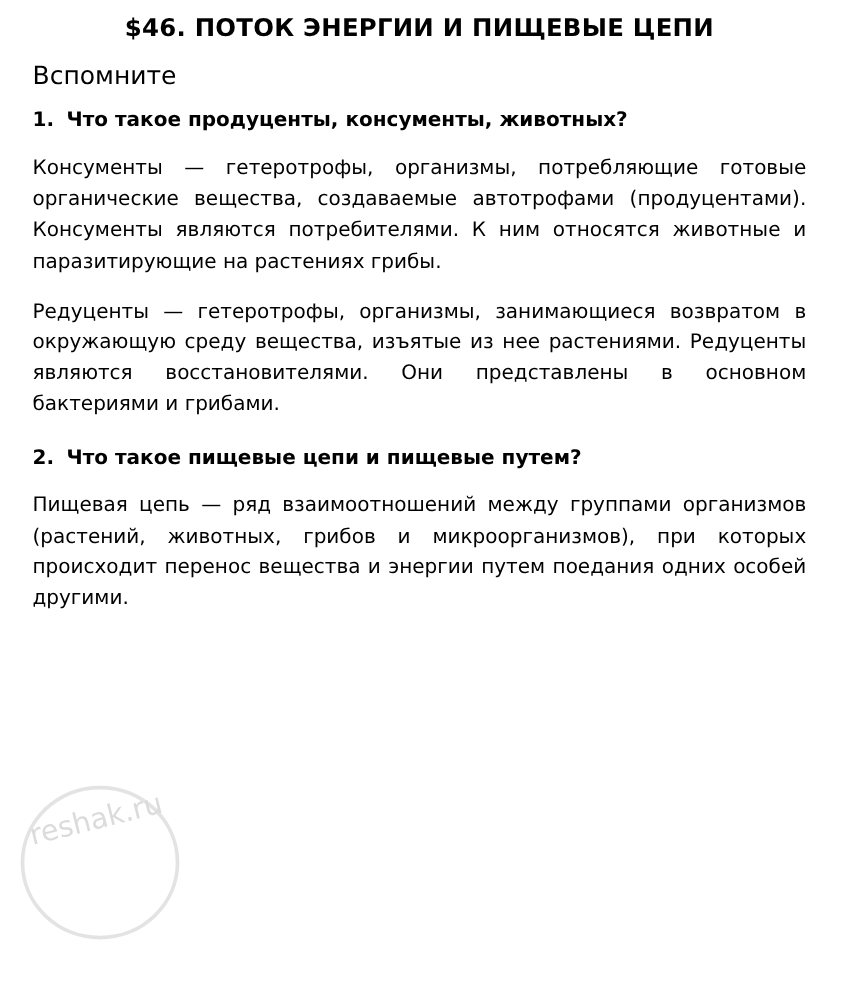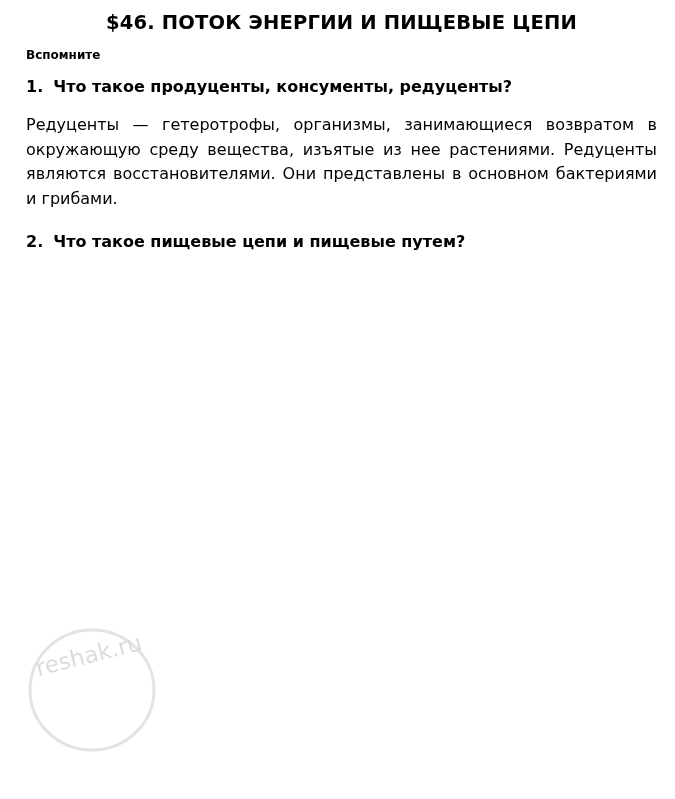--- a/index.html
+++ b/index.html
@@ -13,34 +13,33 @@
     font-family: "DejaVu Sans", sans-serif;
     color: #000000;
     overflow: hidden;
     position: relative;
   }
   .page {
     position: relative;
     width: 659px;
     height: 799px;
     box-sizing: border-box;
-    padding: 8px 14px 0 14px;
-    margin-left: 12px;
+    padding: 8px 14px 0 26px;
   }
   .doc-title {
     text-align: center;
     font-weight: bold;
     font-size: 19.5px;
     letter-spacing: 0.2px;
     margin: 4px 0 14px 0;
     line-height: 1.15;
   }
   .heading-bold {
-    font-weight: bold;
-    font-size: 12px;
+    font-weight: normal;
+    font-size: 20px;
     margin: 0 0 14px 0;
     line-height: 1.2;
   }
   .question {
     font-weight: bold;
     font-size: 16px;
     margin: 0 0 16px 0;
     line-height: 1.25;
   }
   .q-num {
@@ -74,29 +73,31 @@
 </head>
 <body>
 
 <div class="page">
 
   <div class="doc-title">$46. ПОТОК ЭНЕРГИИ И ПИЩЕВЫЕ ЦЕПИ</div>
 
   <div class="heading-bold">Вспомните</div>
 
   <div class="question">
-    <span class="q-num">1.</span><span>Что такое продуценты, консументы, редуценты?</span>
+    <span class="q-num">1.</span><span>Что такое продуценты, консументы, животных?</span>
   </div>
 
+  <p class="body-par">Консументы — гетеротрофы, организмы, потребляющие готовые органические вещества, создаваемые автотрофами (продуцентами). Консументы являются потребителями. К ним относятся животные и паразитирующие на растениях грибы.</p>
   <p class="body-par last-of-block">Редуценты — гетеротрофы, организмы, занимающиеся возвратом в окружающую среду вещества, изъятые из нее растениями. Редуценты являются восстановителями. Они представлены в основном бактериями и грибами.</p>
 
   <div class="question">
     <span class="q-num">2.</span><span>Что такое пищевые цепи и пищевые путем?</span>
   </div>
 
+  <p class="body-par">Пищевая цепь — ряд взаимоотношений между группами организмов (растений, животных, грибов и микроорганизмов), при которых происходит перенос вещества и энергии путем поедания одних особей другими.</p>
 
   <div class="watermark">
     <svg width="190" height="130" viewBox="0 0 190 130" xmlns="http://www.w3.org/2000/svg">
       <ellipse cx="72" cy="62" rx="62" ry="60" fill="none" stroke="#c9c9c9" stroke-width="3"></ellipse>
       <text x="18" y="48" font-family="DejaVu Sans, sans-serif" font-size="23" fill="#b8b8b8" transform="rotate(-14 18 48)">reshak.ru</text>
     </svg>
   </div>
 
 </div>
 

